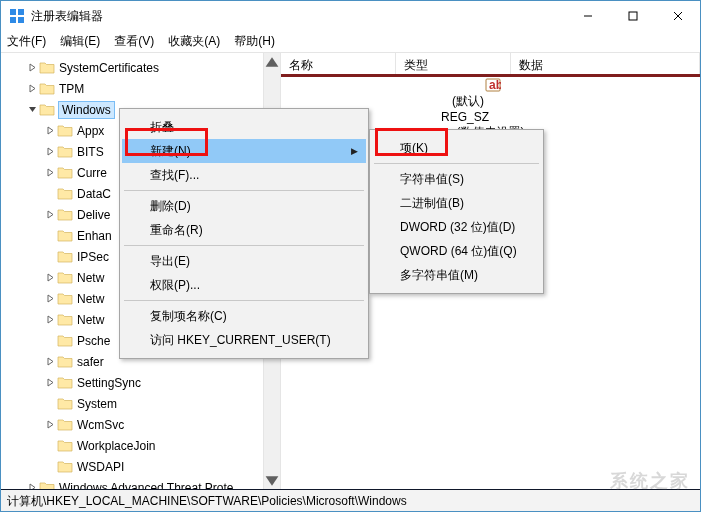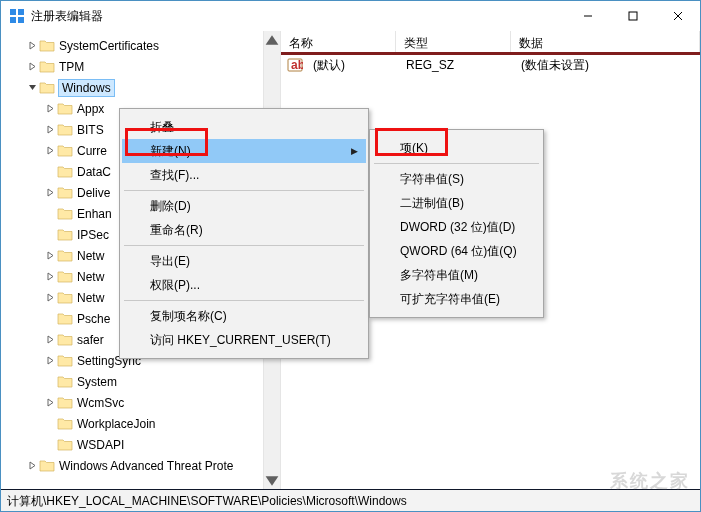--- a/index.html
+++ b/index.html
@@ -25,21 +25,21 @@
   .folder svg { width: 16px; height: 13px; }
   .sel { background: #cde8ff; outline: 1px solid #7abdf5; }
   .label { font-size: 12px; }
   .list-pane { flex: 1; display: flex; flex-direction: column; }
   .list-header { display: flex; height: 24px; border-bottom: 3px solid #7f1d1d; }
   .list-header .col { padding: 4px 8px; border-right: 1px solid #e5e5e5; font-size: 12px; }
   .col-name { width: 115px; }
   .col-type { width: 115px; }
   .col-data { flex: 1; }
   .list-body { flex: 1; }
-  .list-row { display: flex; height: 20px; align-items: center; }
+  .list-row { display: flex; height: 20px; align-items: center; flex-direction: column; }
   .list-row .cell { padding: 0 8px; font-size: 12px; }
   .val-icon { width: 16px; height: 16px; margin-left: 6px; margin-right: 2px; display: inline-flex; align-items: center; justify-content: center; }
   .statusbar { height: 22px; border-top: 1px solid #0f172a; padding: 3px 6px; font-size: 12px; background: #f3f3f3; }
   
   .ctx { position: absolute; background: #f2f2f2; border: 1px solid #a6a6a6; box-shadow: 2px 2px 4px rgba(0,0,0,0.25); padding: 6px 2px; text-align: center; }
   .ctx .item { height: 24px; display: flex; align-items: center; padding: 0 20px 0 28px; font-size: 12px; position: relative; }
   .ctx .item.sub::after { content: "▶"; position: absolute; right: 8px; font-size: 9px; color: #555; }
   .ctx .item.highlight { background: #91c9f7; }
   .ctx .item.highlight.sub::after { color: #222; }
   .ctx .sep { height: 1px; background: #c8c8c8; margin: 3px 2px; }
@@ -78,20 +78,27 @@
         </div>
       <div class="win-btn">
           <svg viewBox="0 0 10 10">
             <line x1="1" y1="1" x2="9" y2="9" stroke="#000" stroke-width="1"></line>
             <line x1="9" y1="1" x2="1" y2="9" stroke="#000" stroke-width="1"></line>
           </svg>
         </div>
     </div>
   </div>
 
+  <div class="menubar">
+    <span>文件(F)</span>
+    <span>编辑(E)</span>
+    <span>查看(V)</span>
+    <span>收藏夹(A)</span>
+    <span>帮助(H)</span>
+  </div>
 
   <div class="client">
 
     <div class="tree-pane">
       <ul class="tree" id="tree">
           <li>
             <div class="row">
               <span class="indent" style="width: 24px;"></span>
               <span class="exp">
                 <svg viewBox="0 0 9 9">
@@ -457,21 +464,20 @@
     </div>
 
   <div class="ctx" id="ctx-sub" style="left:368px; top:128px; width:175px">
       <div class="item">项(K)</div>
       <div class="sep"></div>
       <div class="item">字符串值(S)</div>
       <div class="item">二进制值(B)</div>
       <div class="item">DWORD (32 位)值(D)</div>
       <div class="item">QWORD (64 位)值(Q)</div>
       <div class="item">多字符串值(M)</div>
-      <div class="item">可扩充字符串值(E)</div>
     </div>
 
   <div class="red-box" style="left:124px; top:127px; width:83px; height:28px"></div>
   <div class="red-box" style="left:374px; top:127px; width:73px; height:28px"></div>
 
   <div class="watermark">系统之家</div>
 
 </div>
 
 </body></html>

